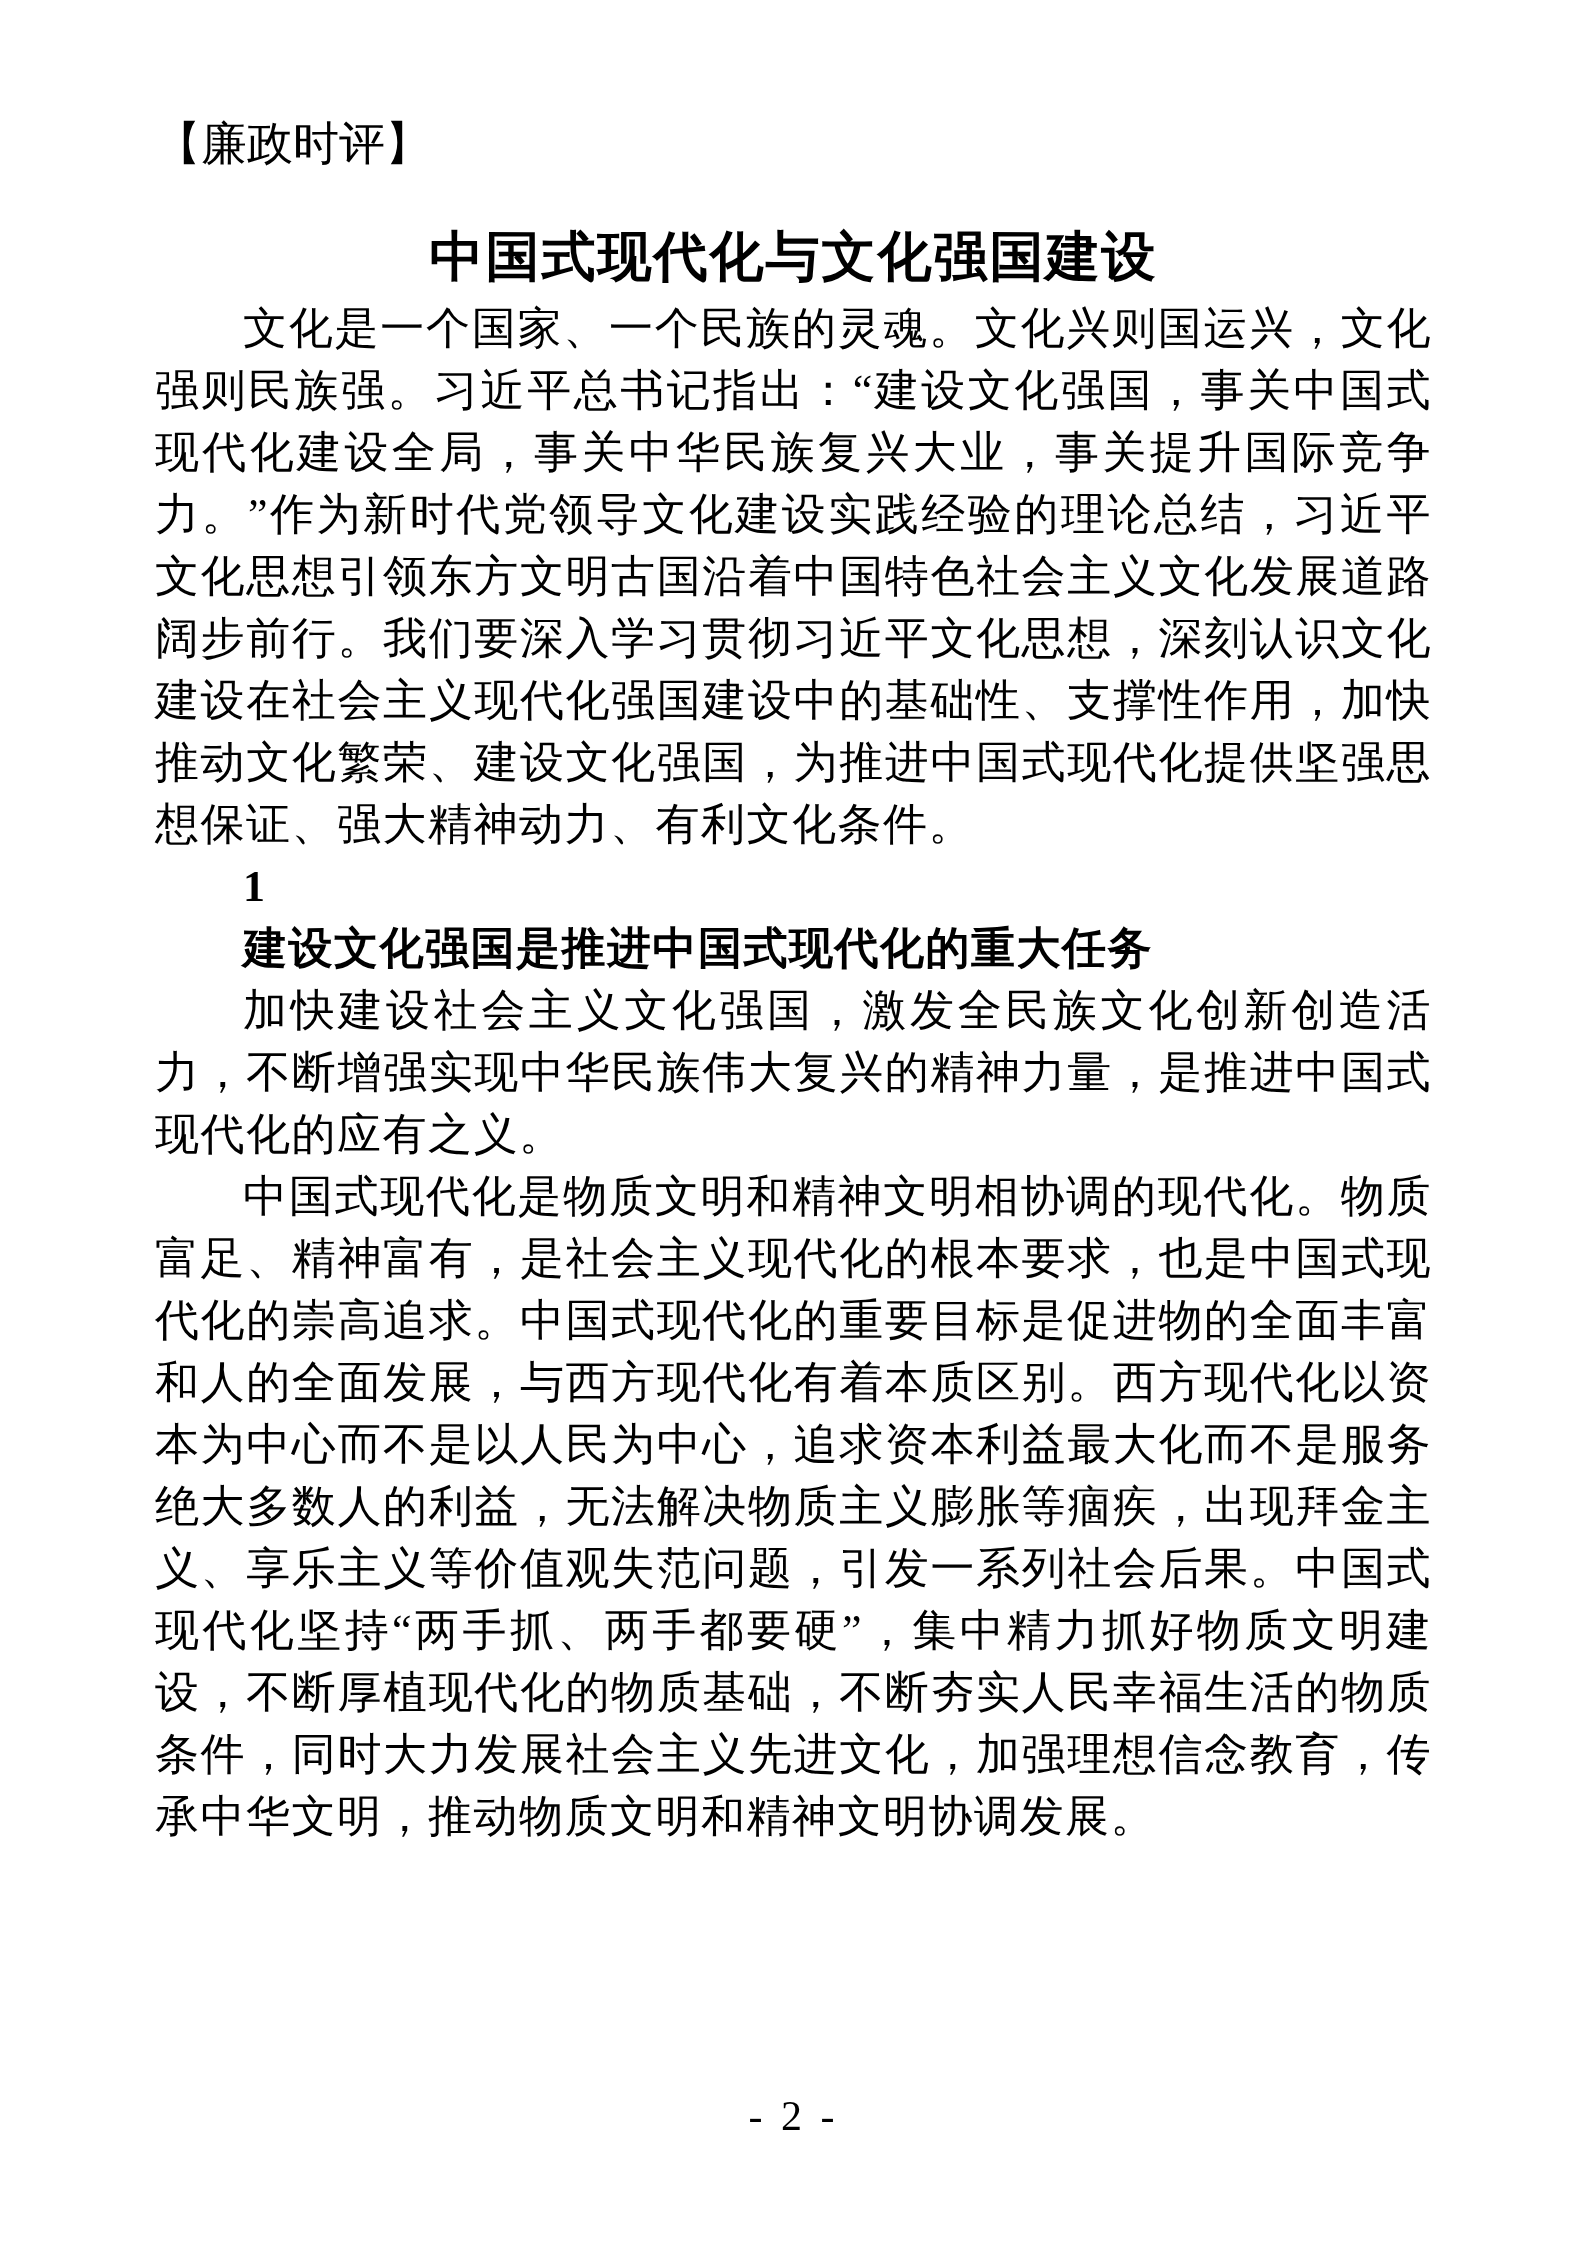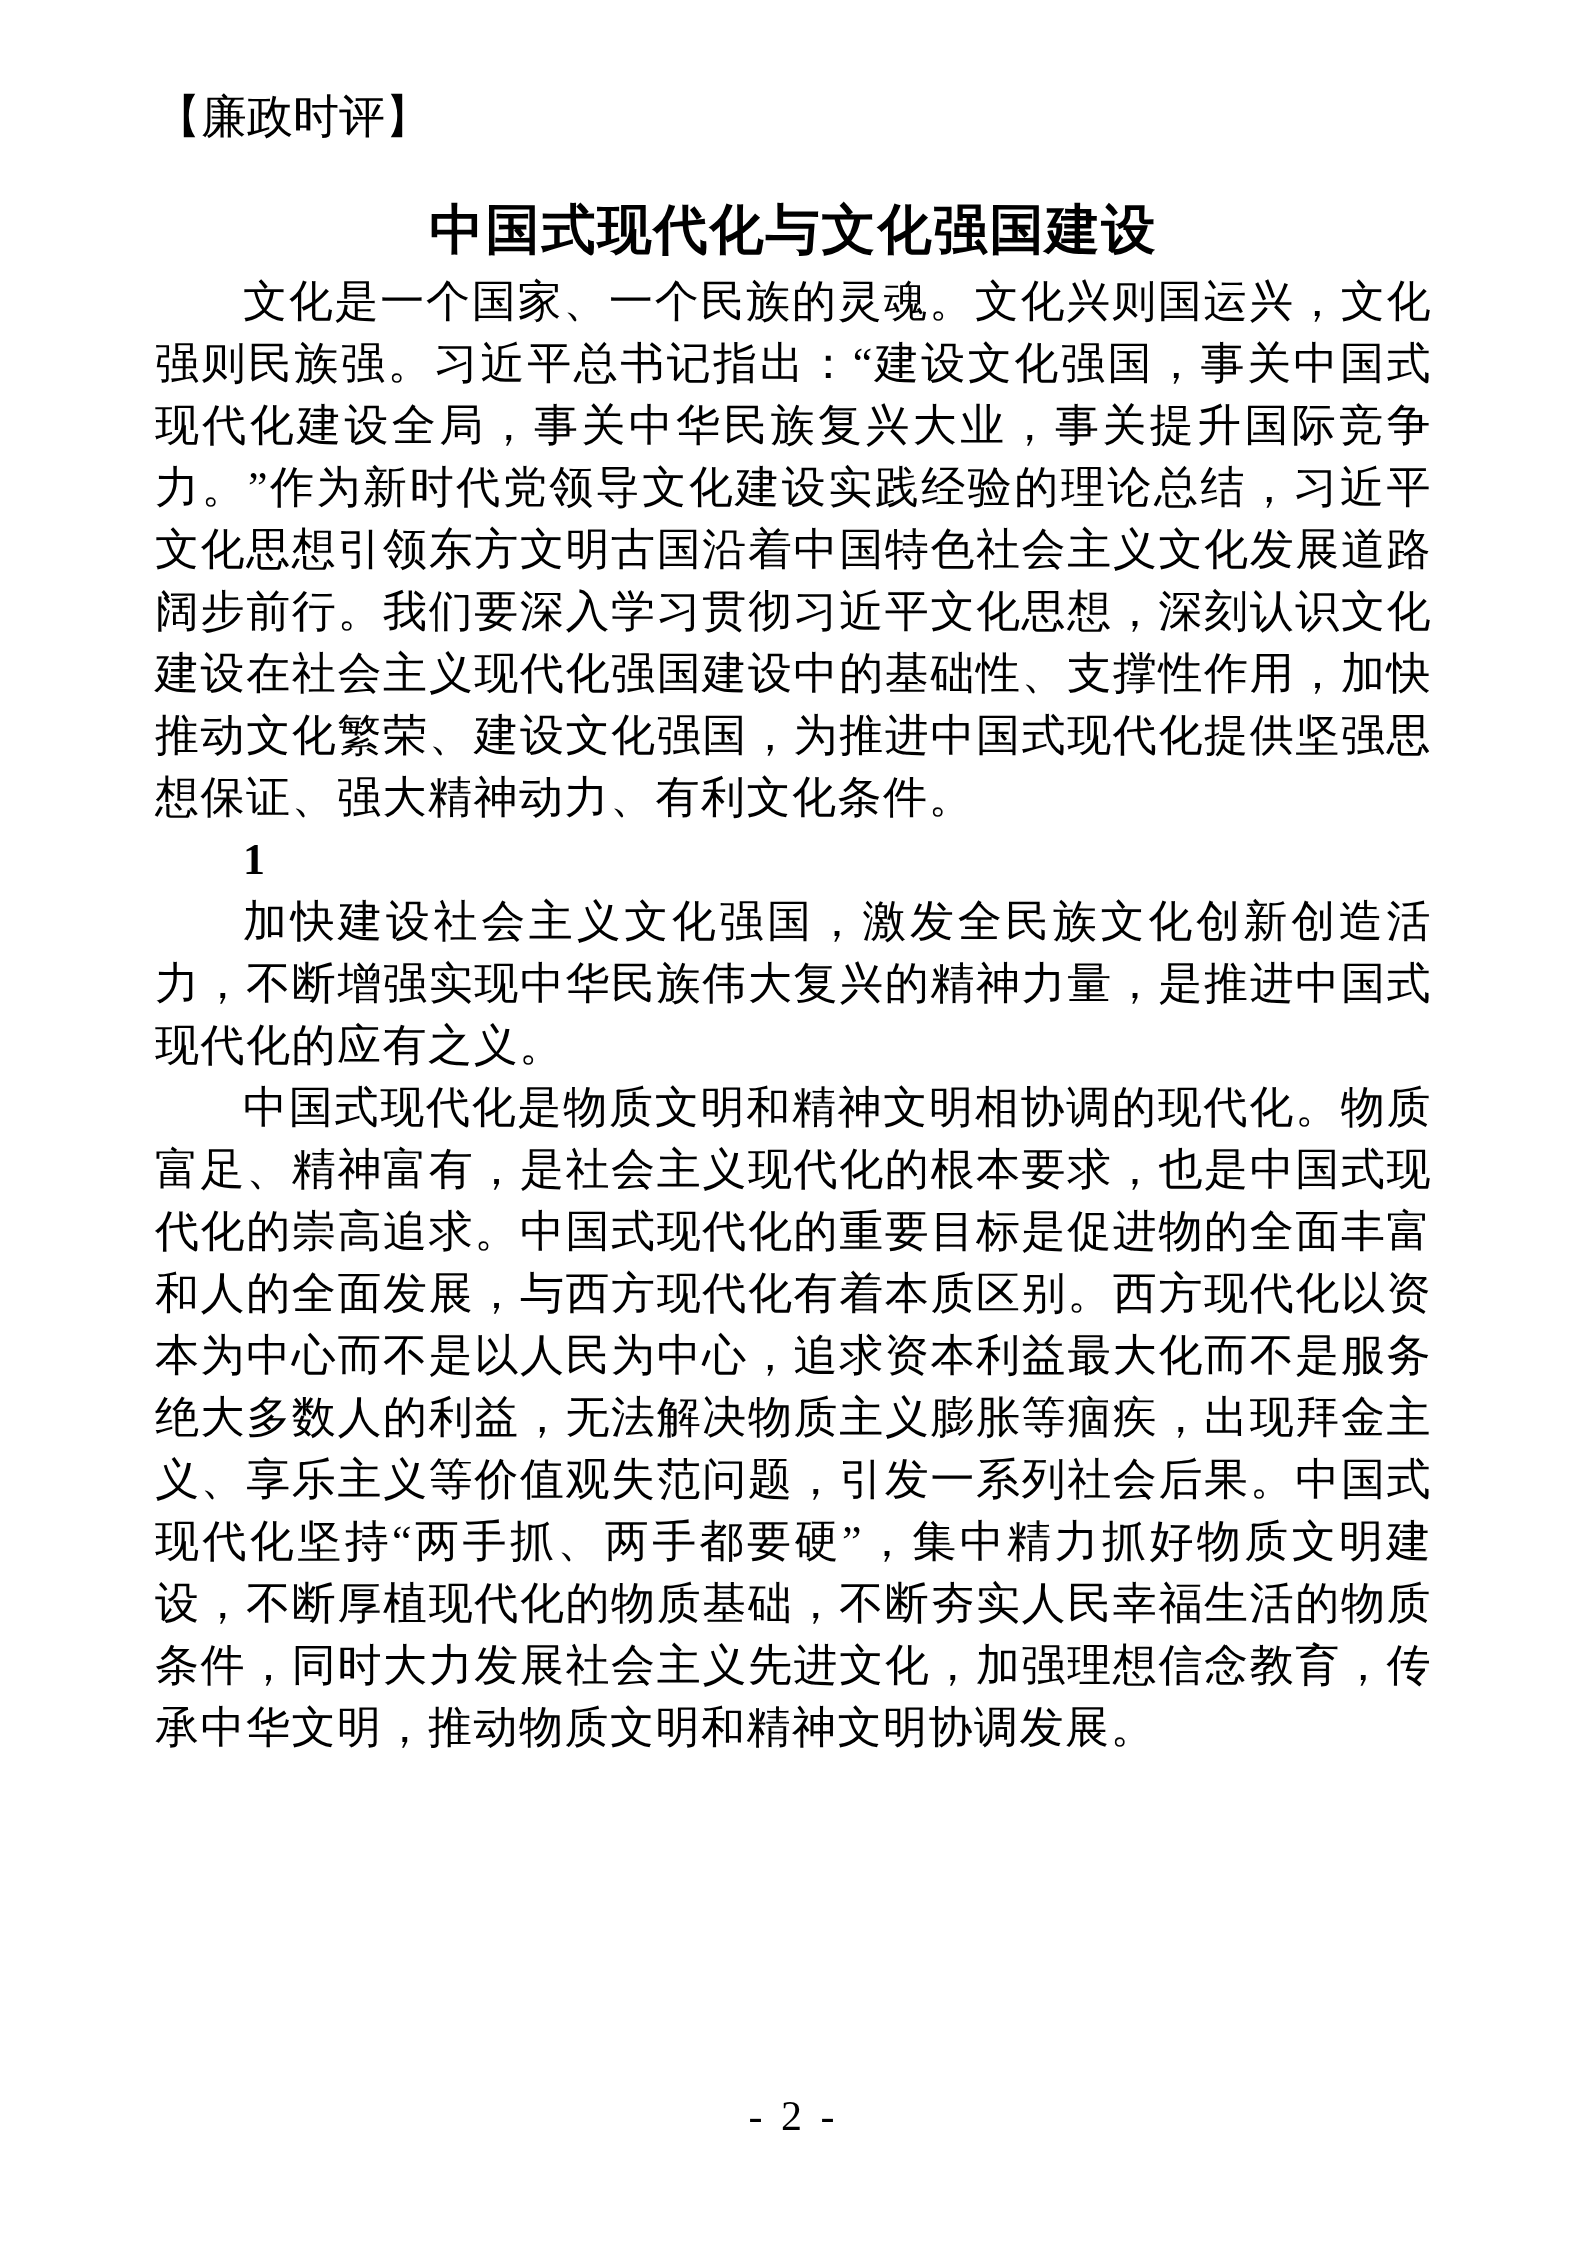--- a/index.html
+++ b/index.html
@@ -12,21 +12,21 @@
     width: 1587px;
     height: 2245px;
     box-sizing: border-box;
     padding: 0 155px;
     background: #ffffff;
     color: #000000;
     font-family: "Liberation Serif", "DejaVu Serif", serif;
     overflow: hidden;
   }
   .header-label {
-    padding-top: 89px;
+    padding-top: 116px;
     font-size: 46px;
     line-height: 1.2;
     text-align: left;
   }
   .doc-title {
     margin: 54px 0 0 0;
     font-size: 54px;
     font-weight: bold;
     line-height: 1.2;
     text-align: center;
@@ -65,19 +65,20 @@
 
 <div class="page">
 
   <div class="header-label">【廉政时评】</div>
 
   <h1 class="doc-title">中国式现代化与文化强国建设</h1>
 
   <div class="body-text">
     <p class="para">文化是一个国家、一个民族的灵魂。文化兴则国运兴，文化强则民族强。习近平总书记指出：“建设文化强国，事关中国式现代化建设全局，事关中华民族复兴大业，事关提升国际竞争力。”作为新时代党领导文化建设实践经验的理论总结，习近平文化思想引领东方文明古国沿着中国特色社会主义文化发展道路阔步前行。我们要深入学习贯彻习近平文化思想，深刻认识文化建设在社会主义现代化强国建设中的基础性、支撑性作用，加快推动文化繁荣、建设文化强国，为推进中国式现代化提供坚强思想保证、强大精神动力、有利文化条件。</p>
     <p class="para section-number">1</p>
+    <p class="para section-heading">建设文化强国是推进中国式现代化的重大任务</p>
     <p class="para">加快建设社会主义文化强国，激发全民族文化创新创造活力，不断增强实现中华民族伟大复兴的精神力量，是推进中国式现代化的应有之义。</p>
     <p class="para">中国式现代化是物质文明和精神文明相协调的现代化。物质富足、精神富有，是社会主义现代化的根本要求，也是中国式现代化的崇高追求。中国式现代化的重要目标是促进物的全面丰富和人的全面发展，与西方现代化有着本质区别。西方现代化以资本为中心而不是以人民为中心，追求资本利益最大化而不是服务绝大多数人的利益，无法解决物质主义膨胀等痼疾，出现拜金主义、享乐主义等价值观失范问题，引发一系列社会后果。中国式现代化坚持“两手抓、两手都要硬”，集中精力抓好物质文明建设，不断厚植现代化的物质基础，不断夯实人民幸福生活的物质条件，同时大力发展社会主义先进文化，加强理想信念教育，传承中华文明，推动物质文明和精神文明协调发展。</p>
   </div>
 
   <div class="page-number">- 2 -</div>
 
 </div>
 
 </body></html>

